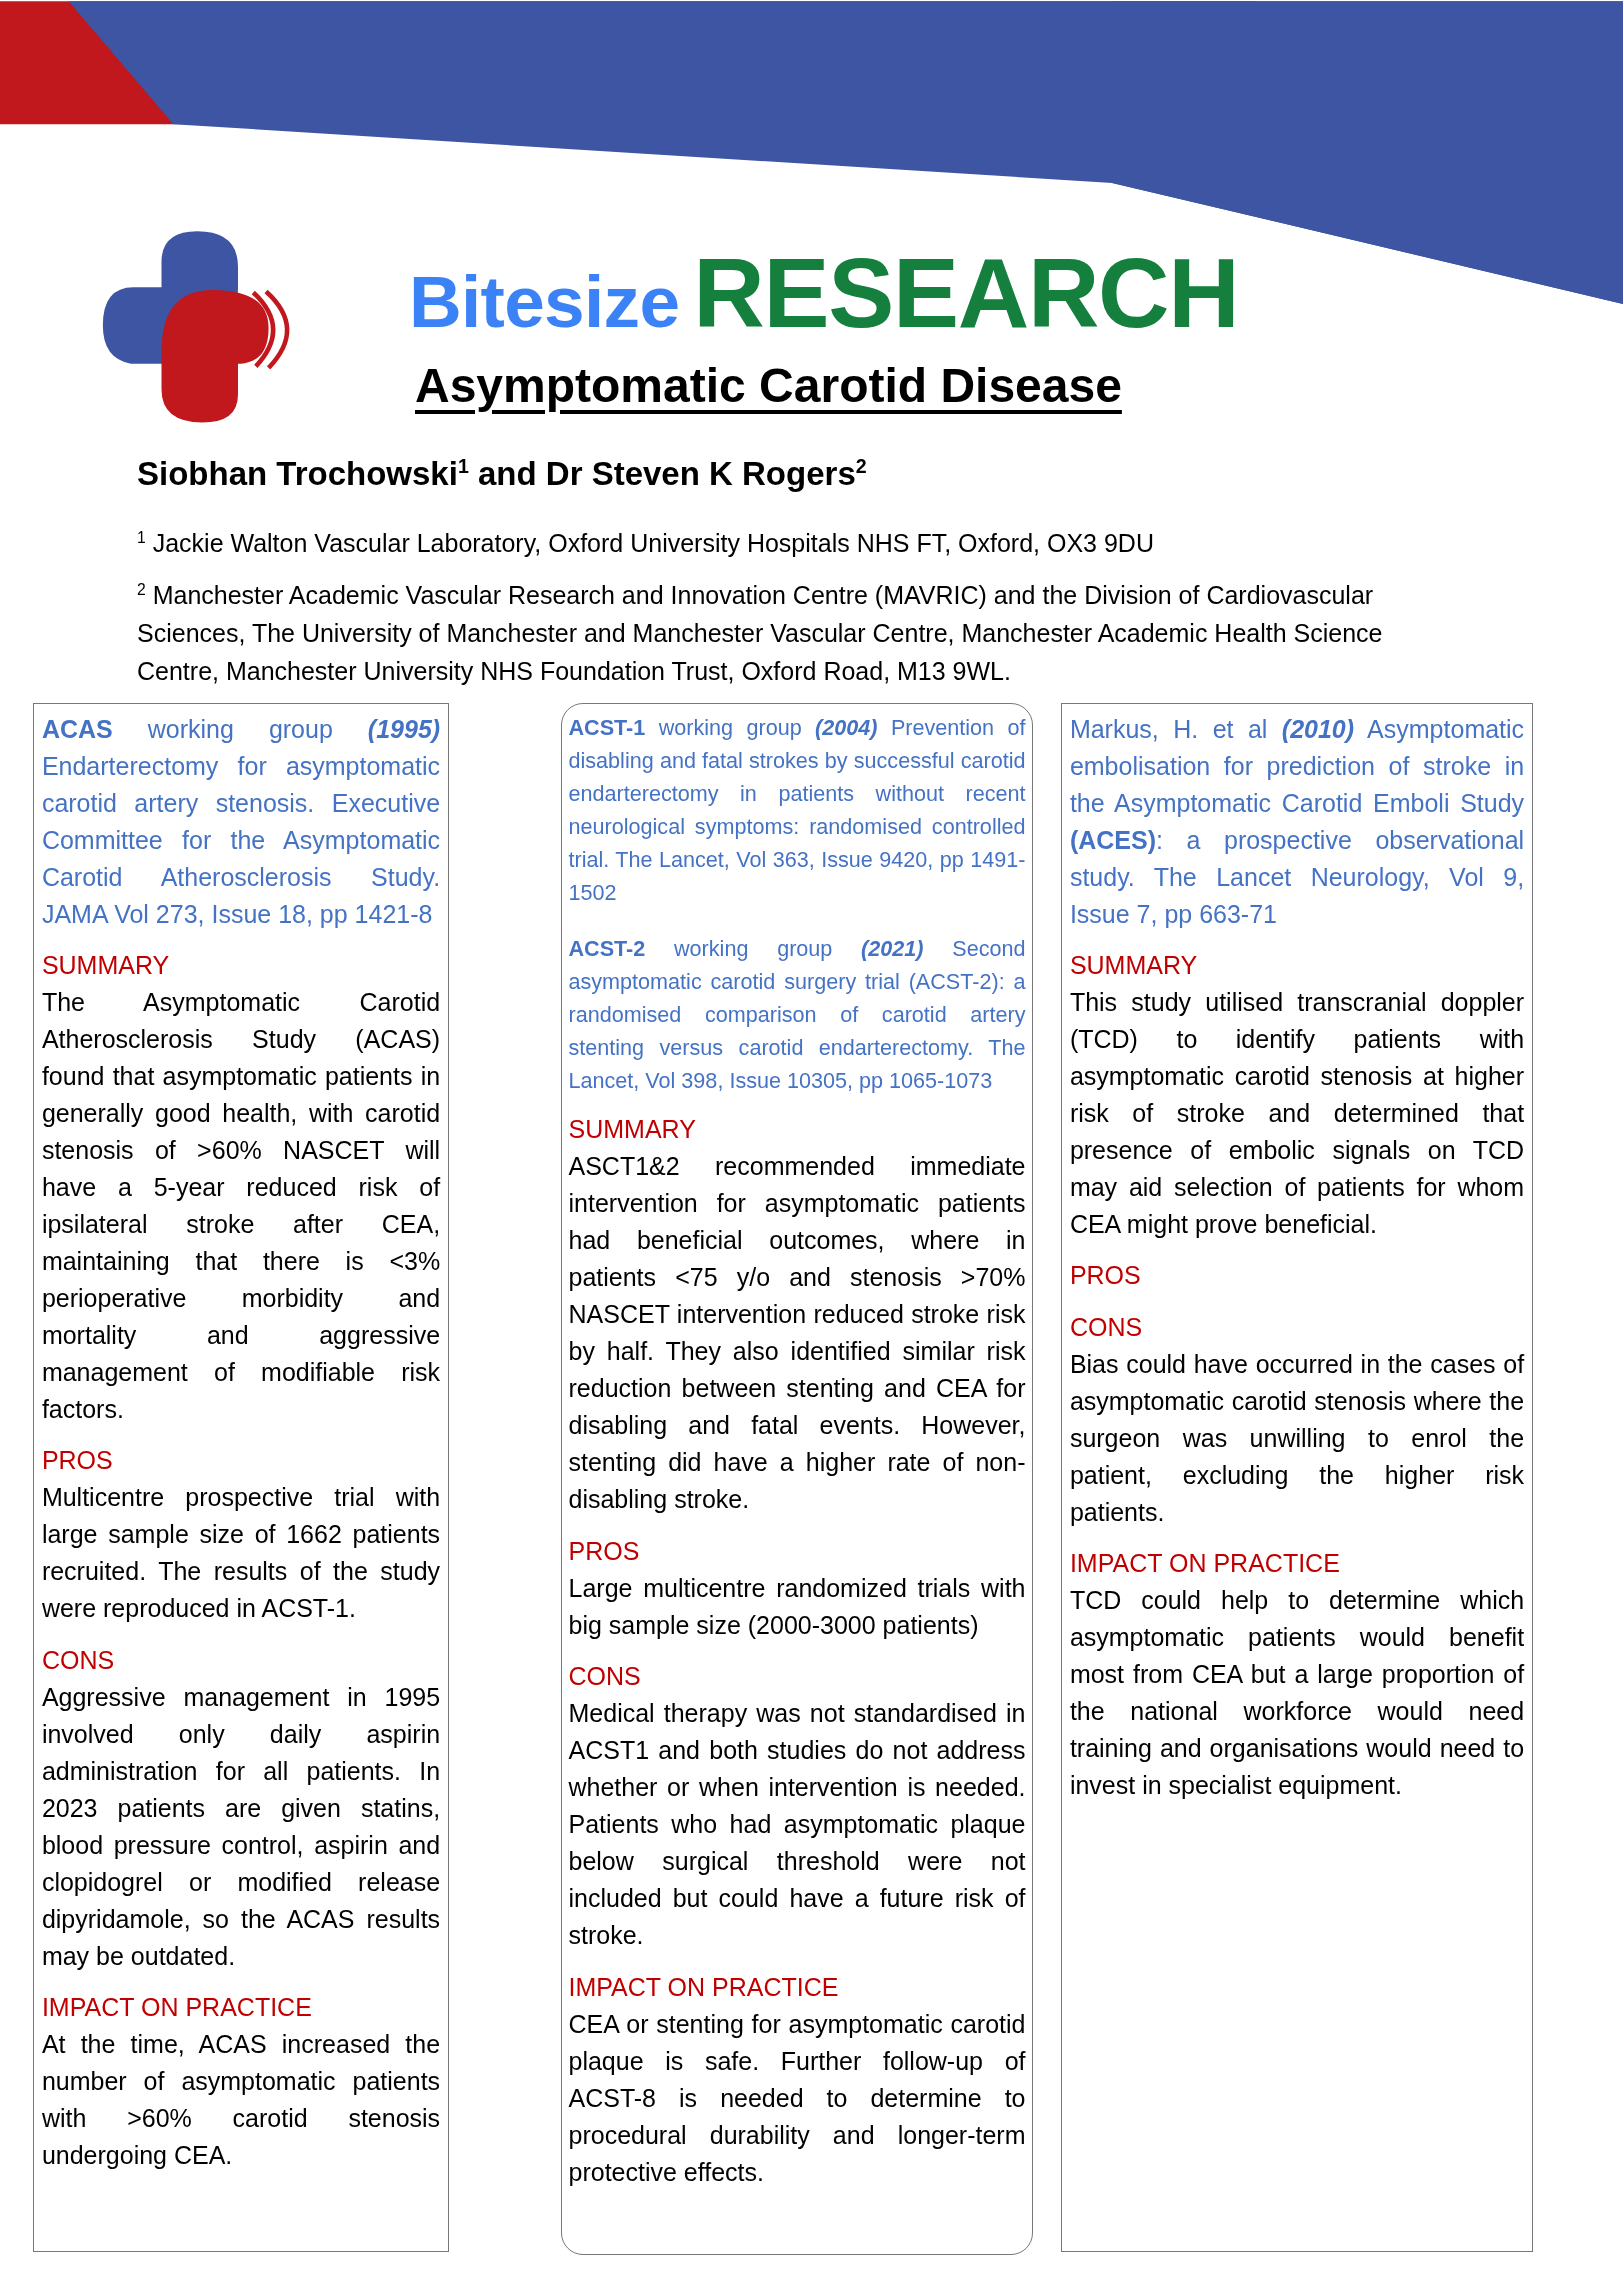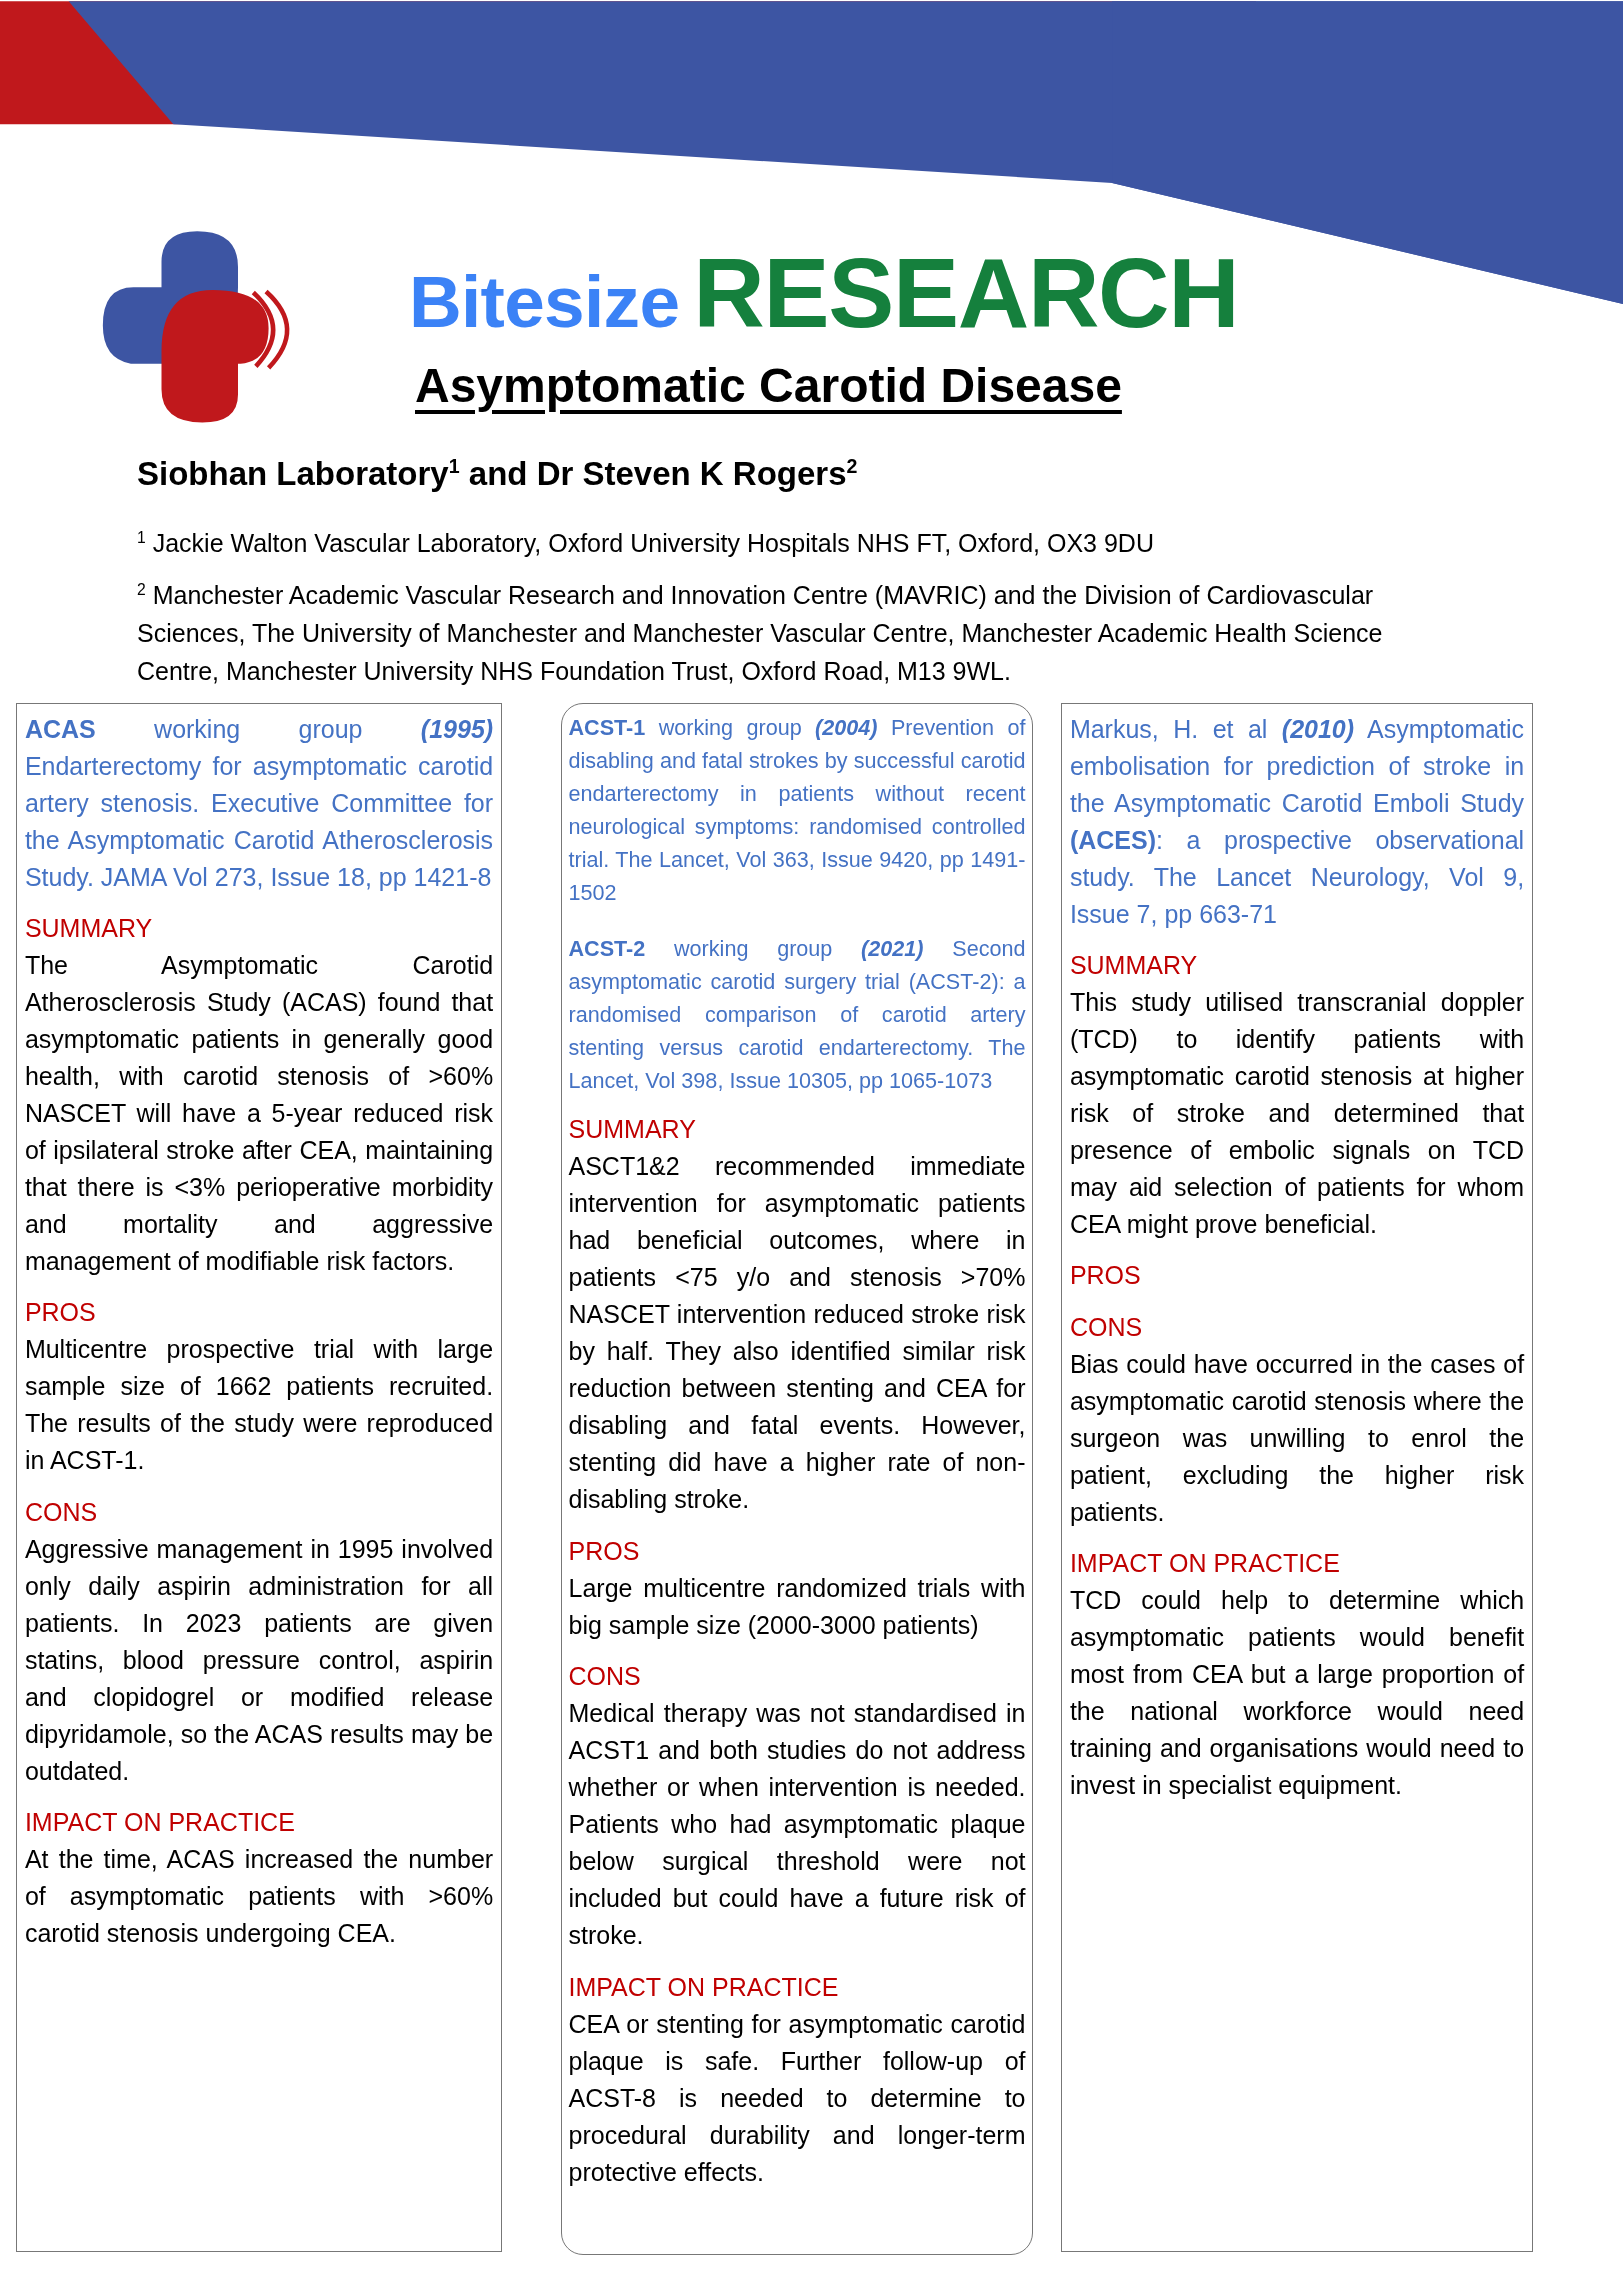--- a/index.html
+++ b/index.html
@@ -10,21 +10,21 @@
   .brand .bite { color: #3b82f6; font-size: 73px; letter-spacing: -0.7px; }
   .brand .research { color: #15803d; font-size: 99px; letter-spacing: -1.3px; margin-left: 14px; }
   .subtitle { position: absolute; left: 415px; top: 358px; font-size: 48px; font-weight: bold; color: #000; text-decoration: underline; text-decoration-thickness: 3.9px; text-underline-offset: 7.9px; white-space: nowrap; }
   .authors { position: absolute; left: 137px; top: 455px; font-size: 33px; font-weight: bold; color: #000; white-space: nowrap; }
   .authors sup { font-size: 19.6px; }
   .affil { position: absolute; left: 137px; font-size: 25px; color: #000; line-height: 38px; width: 1308px; }
   .affil sup { font-size: 15.7px; }
   .affil1 { top: 519px; }
   .affil2 { top: 571px; }
   .col { position: absolute; top: 703px; border: 1.3px solid #777; background: #fff; box-sizing: border-box; padding: 0 7.9px; }
-  .col1 { left: 16px; width: 486px; height: 1549px; }
+  .col1 { left: 33px; width: 416px; height: 1549px; }
   .col2 { left: 561px; width: 472px; height: 1552px; padding: 0 6.5px; border-radius: 22px; }
   .col3 { left: 1061px; width: 472px; height: 1549px; }
   .col-inner { text-align: justify; }
   .ref { color: #4472c4; margin: 0; }
   .col1 .ref, .col3 .ref { font-size: 25px; line-height: 37px; padding-top: 6.5px; }
   .col2 .ref { font-size: 21.6px; line-height: 33px; padding-top: 6.5px; }
   .ref b { font-weight: bold; }
   .ref .yr { font-weight: bold; font-style: italic; }
   .heading { color: #c00000; text-decoration-thickness: 2px; text-underline-offset: 3.9px; font-size: 25px; line-height: 37px; margin: 0; margin-top: 14.4px; }
   .body-text { color: #000; font-size: 25px; line-height: 37px; margin: 0; }
@@ -45,21 +45,21 @@
   <path d="M330,170 Q405,240 335,315" stroke="#c0181c" stroke-width="9" fill="none"></path>
   <path d="M355,168 Q435,240 360,318" stroke="#c0181c" stroke-width="9" fill="none"></path>
 </svg>
 
 <div class="brand">
   <span class="bite">Bitesize</span><span class="research">RESEARCH</span>
 </div>
 <div class="subtitle">Asymptomatic Carotid Disease</div>
 
 <div class="authors">
-  <span>Siobhan Laboratory</span><sup>1</sup><span style="white-space:pre"> and </span><span>Dr Steven K Rogers</span><sup>2</sup>
+  <span>Siobhan Trochowski</span><sup>1</sup><span style="white-space:pre"> and </span><span>Dr Steven K Rogers</span><sup>2</sup>
 </div>
 
 <div class="affil affil1">
   <sup>1</sup><span> Jackie Walton Vascular Laboratory, Oxford University Hospitals NHS FT, Oxford, OX3 9DU</span>
 </div>
 <div class="affil affil2">
   <sup>2</sup><span> Manchester Academic Vascular Research and Innovation Centre (MAVRIC) and the Division of Cardiovascular Sciences, The University of Manchester and Manchester Vascular Centre, Manchester Academic Health Science Centre, Manchester University NHS Foundation Trust, Oxford Road, M13 9WL.</span>
 </div>
 
 <div class="col col1">

